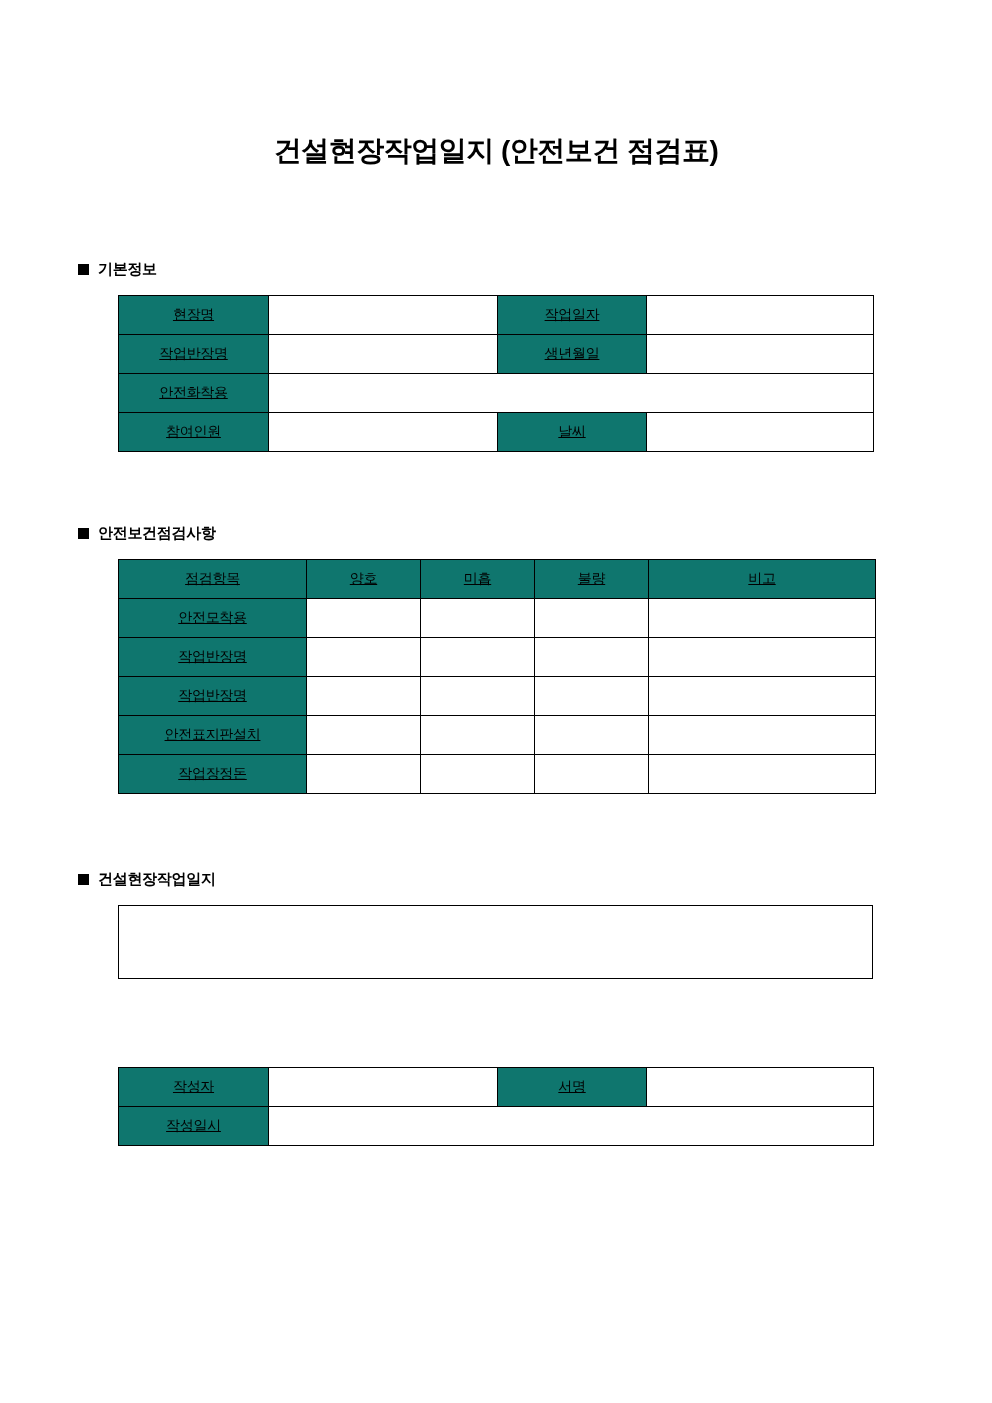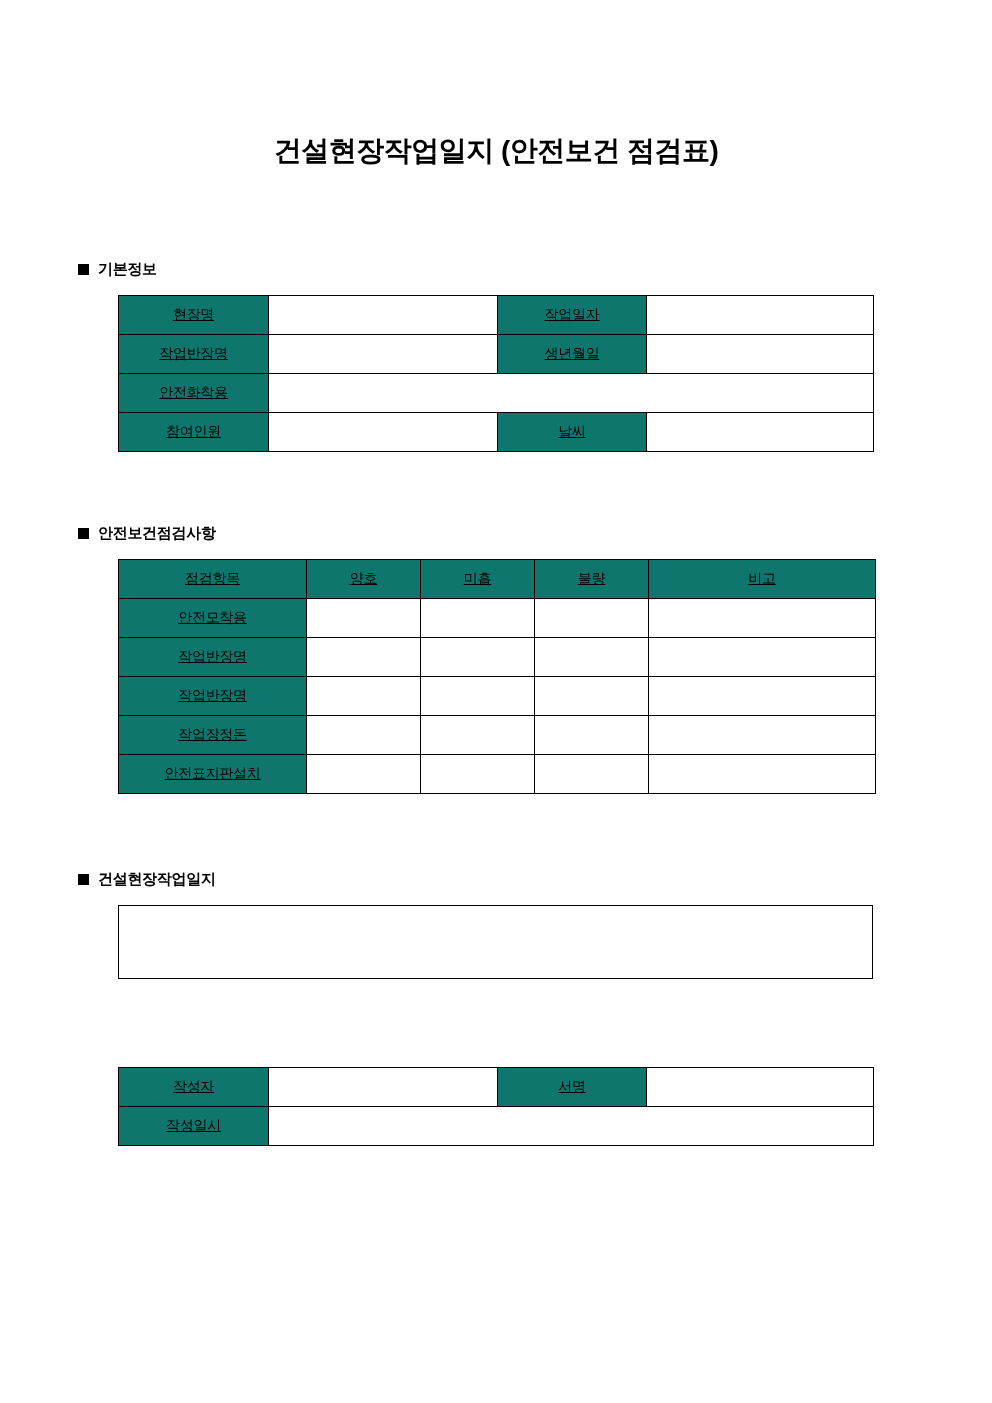--- a/index.html
+++ b/index.html
@@ -198,28 +198,28 @@
         <td class="value-cell"></td>
       </tr>
       <tr class="row-h38">
         <td class="label-cell">작업반장명</td>
         <td class="value-cell"></td>
         <td class="value-cell"></td>
         <td class="value-cell"></td>
         <td class="value-cell"></td>
       </tr>
       <tr class="row-h38">
+        <td class="label-cell">안전표지판설치</td>
+        <td class="value-cell"></td>
+        <td class="value-cell"></td>
+        <td class="value-cell"></td>
+        <td class="value-cell"></td>
+      </tr>
+      <tr class="row-h38">
         <td class="label-cell">작업장정돈</td>
-        <td class="value-cell"></td>
-        <td class="value-cell"></td>
-        <td class="value-cell"></td>
-        <td class="value-cell"></td>
-      </tr>
-      <tr class="row-h38">
-        <td class="label-cell">안전표지판설치</td>
         <td class="value-cell"></td>
         <td class="value-cell"></td>
         <td class="value-cell"></td>
         <td class="value-cell"></td>
       </tr>
     </tbody>
   </table>
 
   <div class="gap-sec2-sec3"></div>
 

